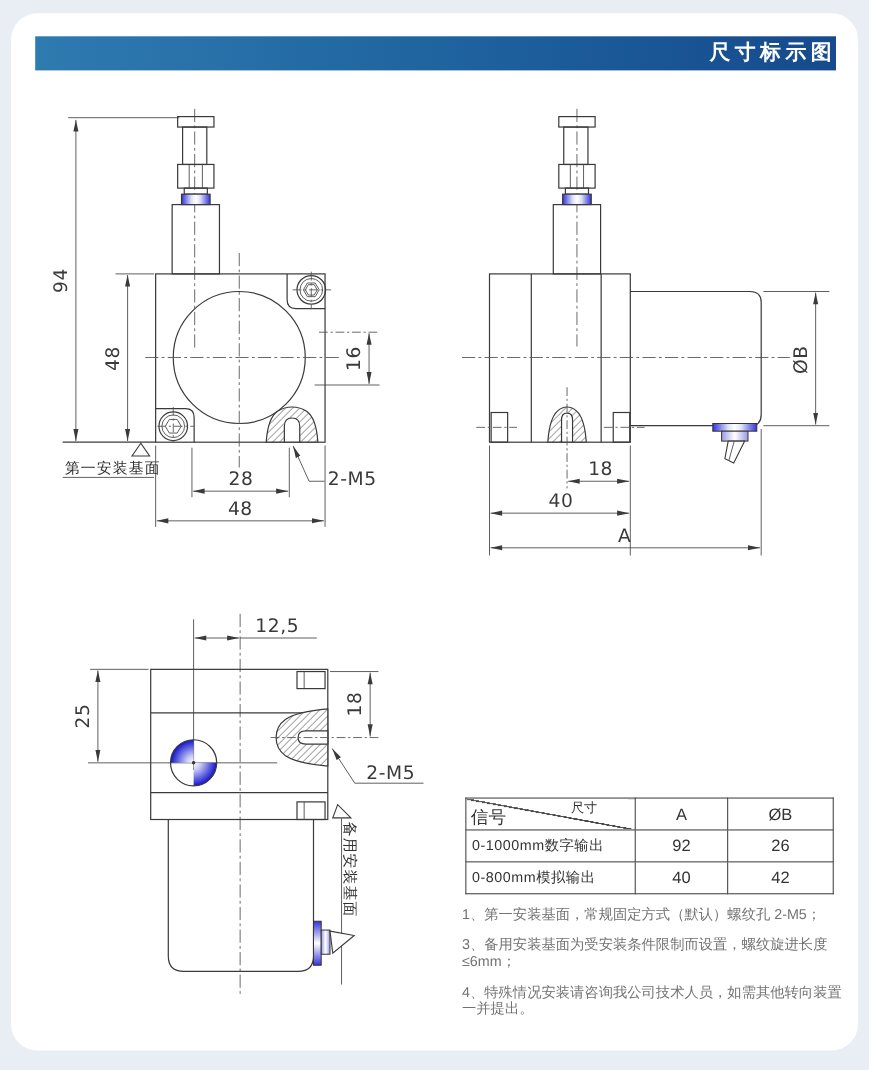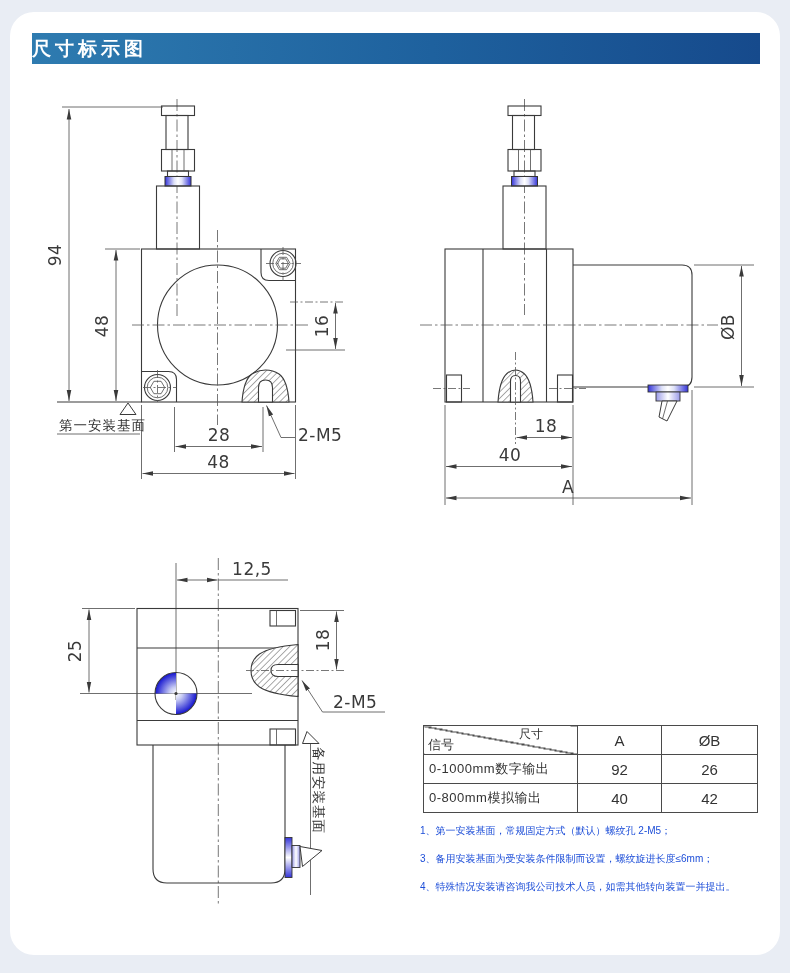--- a/index.html
+++ b/index.html
@@ -3,43 +3,43 @@
 <meta charset="utf-8">
 <style>
   html,body{margin:0;padding:0;}
   .page{position:relative;width:790px;height:973px;background:#e9edf4;overflow:hidden;
         font-family:"Liberation Sans","DejaVu Sans",sans-serif;}
   .card{position:absolute;left:10px;top:12px;width:770px;height:943px;background:#ffffff;
         border-radius:24px;}
   .banner{position:absolute;left:32px;top:33px;width:728px;height:31px;
           background:linear-gradient(90deg,#2e7bb0 0%,#1e619e 55%,#164a8c 100%);
           color:#ffffff;font-size:19px;font-weight:bold;letter-spacing:4px;
-          text-align:left;line-height:31px;}
+          text-align:right;line-height:31px;}
   svg.drawing{position:absolute;left:0;top:0;z-index:2;}
   svg .ln{stroke:#3a3a3a;stroke-width:1.1;fill:none;}
   svg .thin{stroke:#4a4a4a;stroke-width:0.8;fill:none;}
   svg .cl{stroke:#555;stroke-width:0.8;fill:none;stroke-dasharray:12 3 2.5 3;}
   svg .cl2{stroke:#555;stroke-width:0.8;fill:none;stroke-dasharray:8 2.5 2 2.5;}
   svg .dim{font-family:"DejaVu Sans",sans-serif;font-size:17px;fill:#3a3a3a;letter-spacing:0.5px;}
   svg .cjk{font-family:"Liberation Sans","DejaVu Sans",sans-serif;font-size:13.5px;fill:#2f2f2f;letter-spacing:1px;}
   
   .spec{position:absolute;left:423px;top:725px;z-index:3;border-collapse:collapse;
         color:#333;}
   .spec td{border:1.2px solid #4a4a4a;height:28px;padding:0;}
   .spec .c-sig{width:148px;}
   .spec .c-a{width:83px;text-align:center;font-size:15px;}
   .spec .c-b{width:95px;text-align:center;font-size:15px;}
   .spec .sig{font-size:13px;padding-left:5px;letter-spacing:0.5px;}
   .spec .diag{position:relative;
         background-image:linear-gradient(to bottom left,transparent calc(50% - 0.7px),#4a4a4a calc(50% - 0.7px),#4a4a4a calc(50% + 0.7px),transparent calc(50% + 0.7px));}
   .spec .diag .lab-dim{position:absolute;top:0px;right:34px;font-size:12px;}
-  .spec .diag .lab-sig{position:absolute;bottom:0px;left:4px;font-size:13px;text-align:center;}
+  .spec .diag .lab-sig{position:absolute;bottom:0px;left:4px;font-size:16px;text-align:center;}
   
   .notes{position:absolute;left:420px;top:823px;width:352px;z-index:3;list-style:none;
-         margin:0;padding:0;color:#1d4ed8;font-size:10px;}
+         margin:0;padding:0;color:#737373;font-size:13px;}
   .notes li{margin-bottom:13px;line-height:15px;}
 </style>
 </head>
 <body>
 
 <div class="page">
   <div class="card"></div>
   <div class="banner">
     <span>尺寸标示图</span>
   </div>

